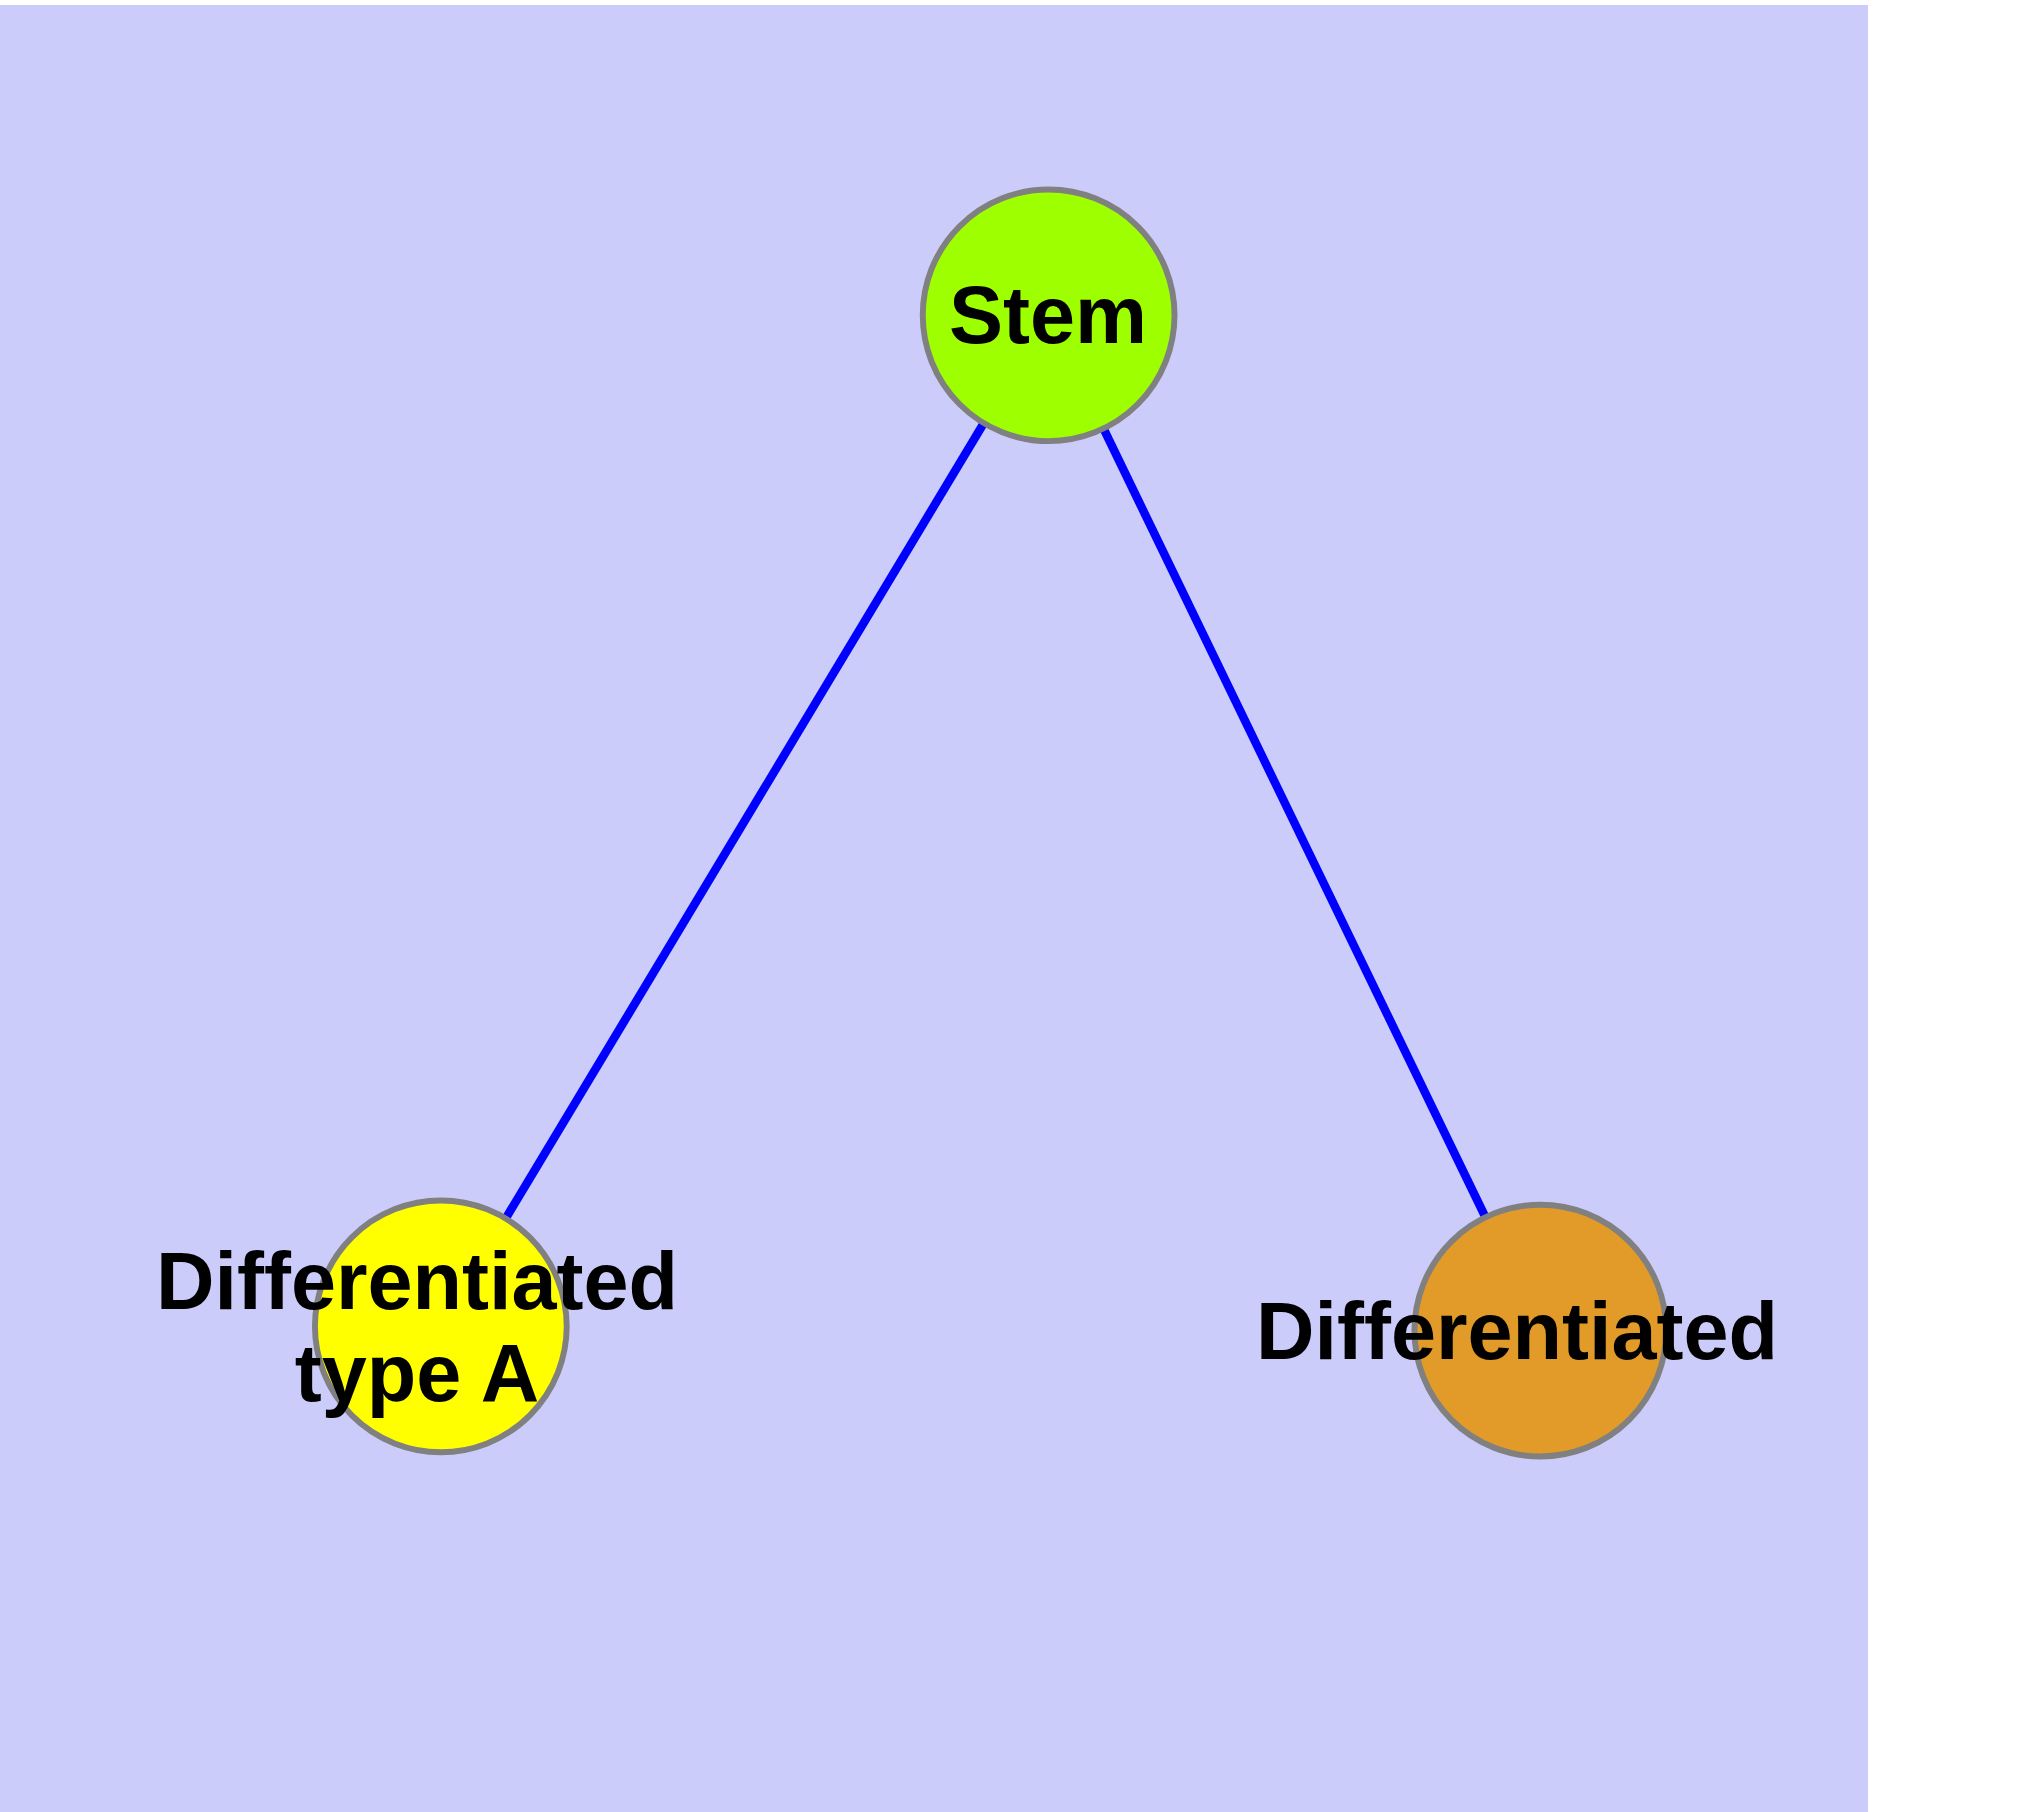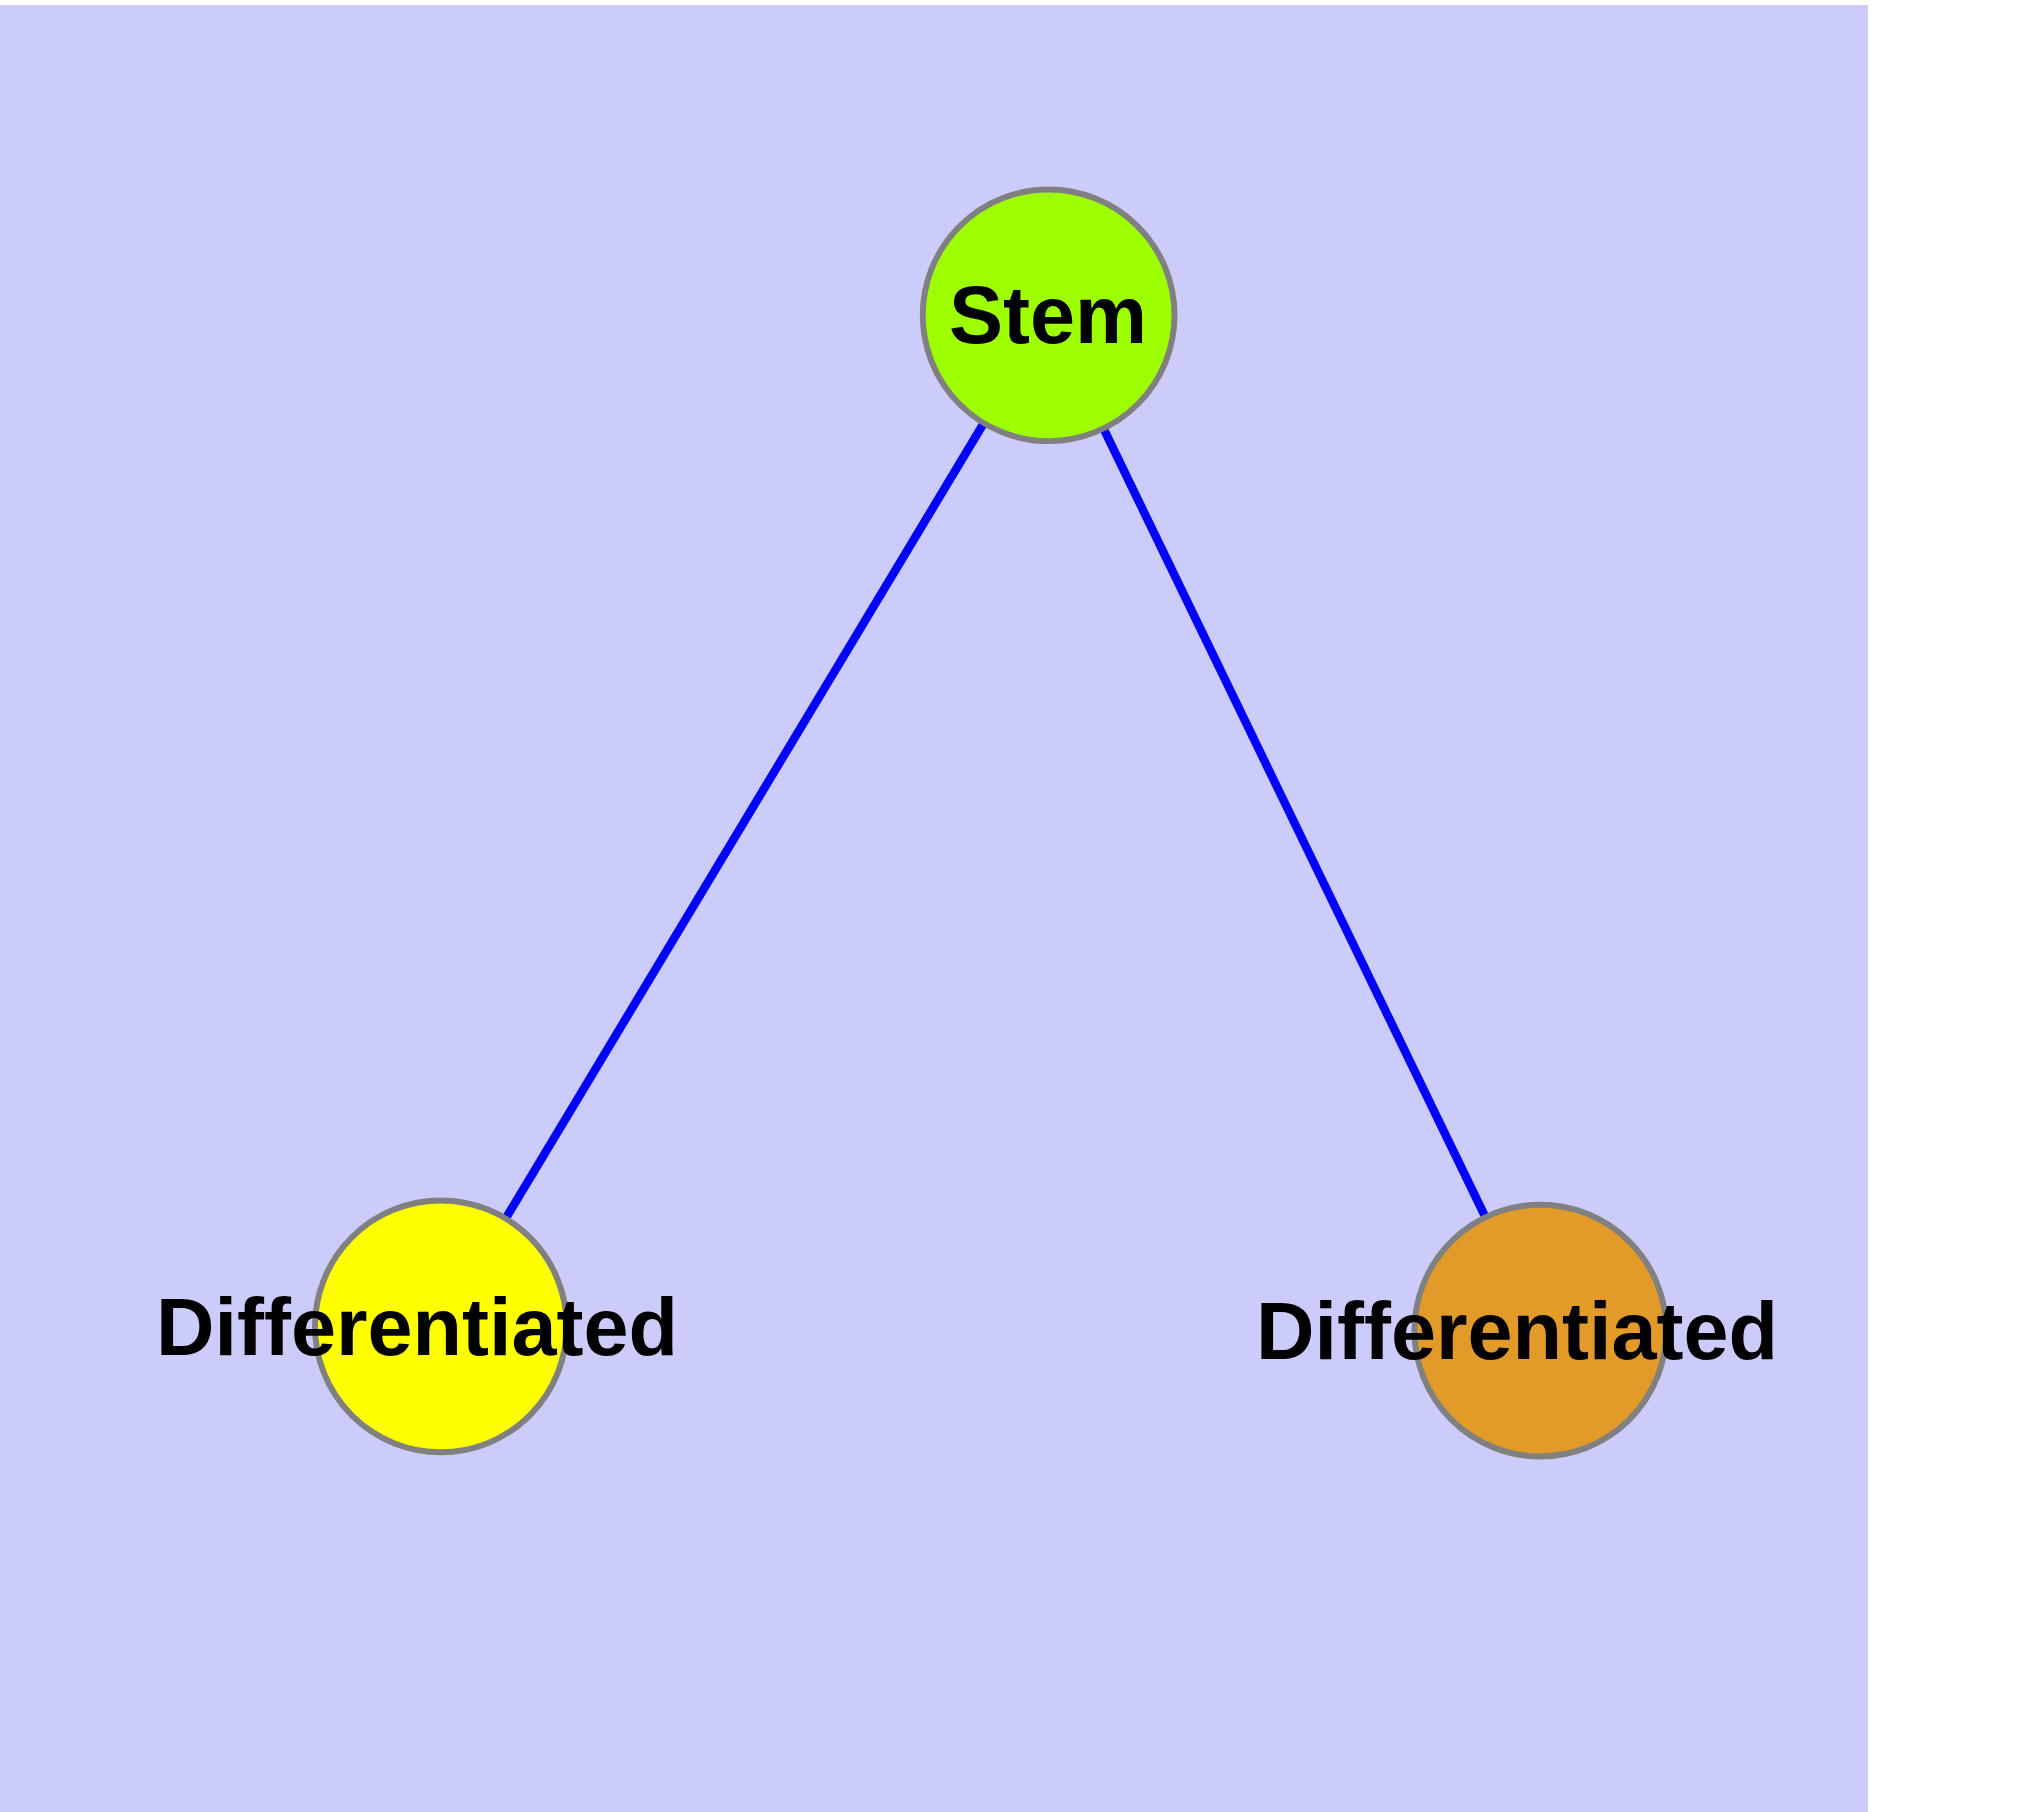--- a/index.html
+++ b/index.html
@@ -60,20 +60,21 @@
         <circle cx="1817" cy="1570" r="148.5" fill="#e29a28" stroke="#808080" stroke-width="7"></circle>
       </g>
   </svg>
 
   <div id="label-layer">
       <div class="node-label" style="left: 1048px; top: 315px; font-size: 81px; color: rgb(0, 0, 0);">
         <div>Stem</div>
       </div>
       <div class="node-label" style="left: 417px; top: 1327px; font-size: 81px; color: rgb(0, 0, 0);">
         <div>Differentiated</div>
+        <div>type A</div>
       </div>
       <div class="node-label" style="left: 1517px; top: 1331px; font-size: 81px; color: rgb(0, 0, 0);">
         <div>Differentiated</div>
       </div>
     </div>
 
 </div>
 
 
 </body></html>

